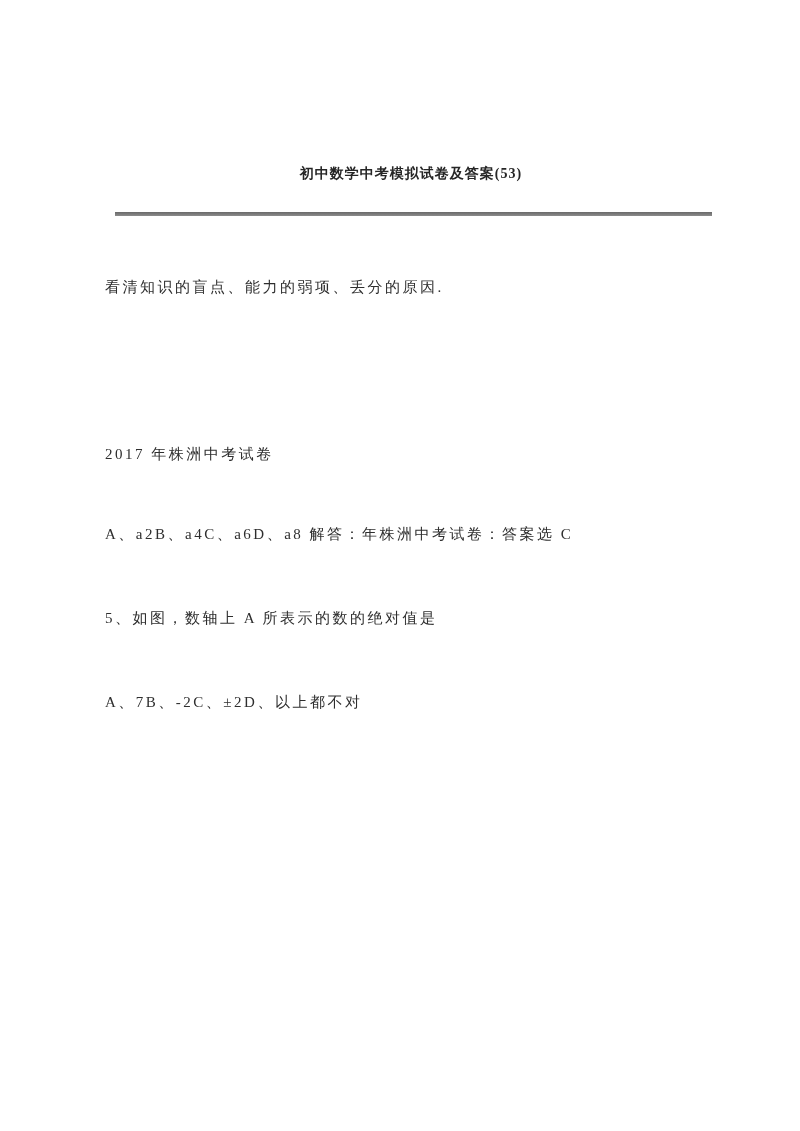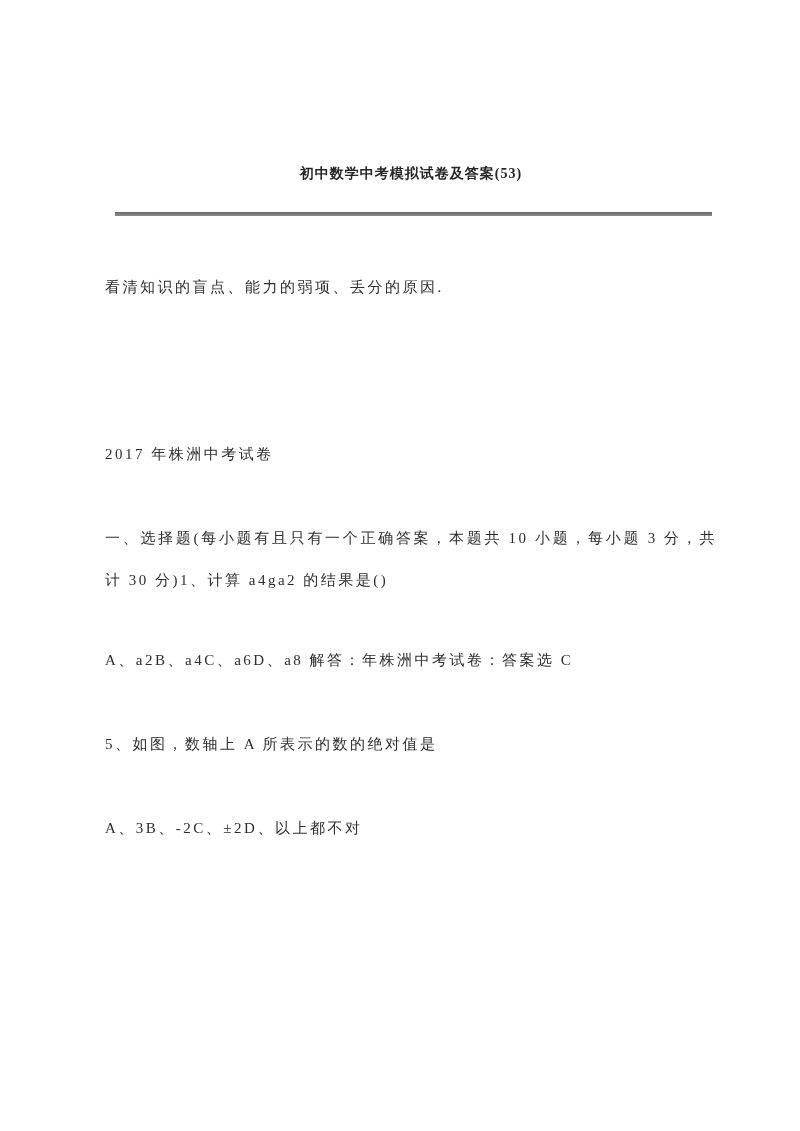--- a/index.html
+++ b/index.html
@@ -56,22 +56,21 @@
   <div class="content">
 
     <h1 class="doc-title">初中数学中考模拟试卷及答案(53)</h1>
 
     <div class="divider"></div>
 
     <p class="para para-intro">看清知识的盲点、能力的弱项、丢分的原因.</p>
 
     <p class="para para-exam">2017 年株洲中考试卷</p>
 
-    <p class="para">一、选择题(每小题有且只有一个正确答案，本题共 10 小题，每小题 3 分，共计 30 分)1、计算 a4ga2 的结果是()</p>
 
     <p class="para para-answer1">A、a2B、a4C、a6D、a8 解答：年株洲中考试卷：答案选 C</p>
 
     <p class="para">5、如图，数轴上 A 所表示的数的绝对值是</p>
 
-    <p class="para">A、3B、-2C、±2D、以上都不对</p>
+    <p class="para">A、7B、-2C、±2D、以上都不对</p>
 
   </div>
 </div>
 
 </body></html>

